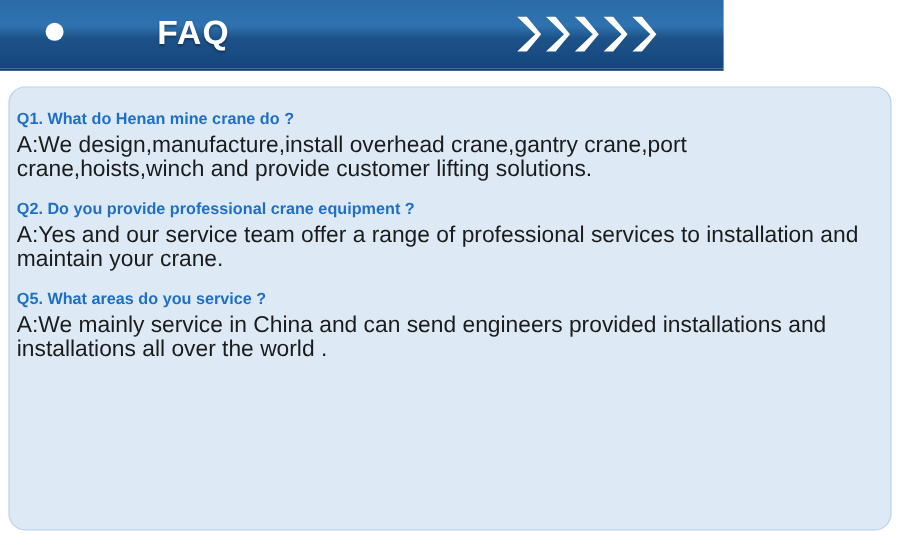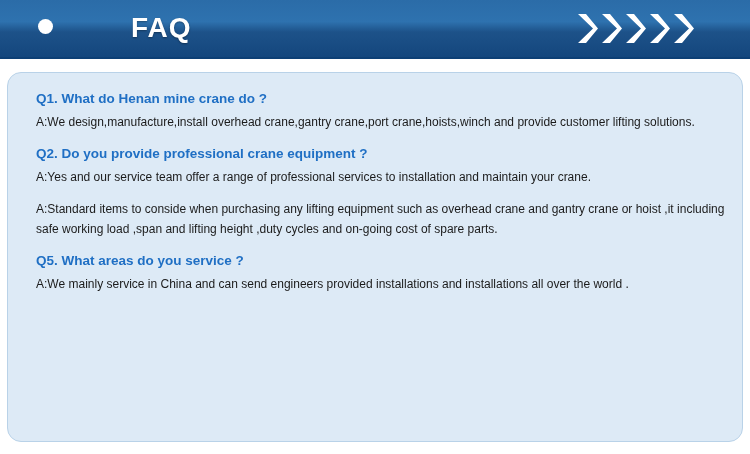--- a/index.html
+++ b/index.html
@@ -19,21 +19,21 @@
     height: 454px;
     background: #ffffff;
     box-sizing: border-box;
   }
 
   
   .header {
     position: absolute;
     left: 0;
     top: 0;
-    width: 750px;
+    width: 603px;
     height: 57px;
     background: linear-gradient(to bottom, #2b6ca8 0%, #2e72af 38%, #1d5289 56%, #14467d 100%);
     border-bottom: 2px solid #0d3f75;
     overflow: hidden;
   }
   .header-inner {
     position: relative;
     width: 100%;
     height: 100%;
   }
@@ -70,41 +70,41 @@
   .faq-panel {
     position: absolute;
     left: 7px;
     top: 72px;
     width: 736px;
     height: 370px;
     background: #ddeaf6;
     border: 1px solid #b9d2e8;
     border-radius: 14px;
     box-sizing: border-box;
-    padding: 16px 14px 10px 28px;
+    padding: 16px 14px 10px 6px;
   }
   .faq-list {
     margin: 0;
     padding: 0;
     list-style: none;
   }
   .faq-item {
     margin-bottom: 12px;
   }
   .faq-item:last-child { margin-bottom: 14px; }
   .faq-q {
     color: #1f6fc4;
     font-size: 13.5px;
     font-weight: bold;
     line-height: 20px;
     margin: 0 0 3px 0;
   }
   .faq-a {
     color: #1b1b1b;
-    font-size: 12px;
+    font-size: 19px;
     line-height: 20px;
     margin: 0;
   }
 </style>
 </head>
 <body>
 
 <div class="page">
 
   <div class="header">
@@ -145,21 +145,20 @@
     <ul class="faq-list">
       <li class="faq-item">
         <p class="faq-q">Q1. What do Henan mine crane do ?</p>
         <p class="faq-a">A:We design,manufacture,install overhead crane,gantry crane,port crane,hoists,winch and provide customer lifting solutions.</p>
       </li>
       <li class="faq-item">
         <p class="faq-q">Q2. Do you provide professional crane equipment ?</p>
         <p class="faq-a">A:Yes and our service team offer a range of professional services to installation and maintain your crane.</p>
       </li>
       <li class="faq-item">
-        <p class="faq-a">A:Standard items to conside when purchasing any lifting equipment such as overhead crane and gantry crane or hoist ,it including safe working load ,span and lifting height ,duty cycles and on-going cost of spare parts.</p>
       </li>
       <li class="faq-item">
       </li>
       <li class="faq-item">
         <p class="faq-q">Q5. What areas do you service ?</p>
         <p class="faq-a">A:We mainly service in China and can send engineers provided installations and installations all over the world .</p>
       </li>
     </ul>
   </div>
 

